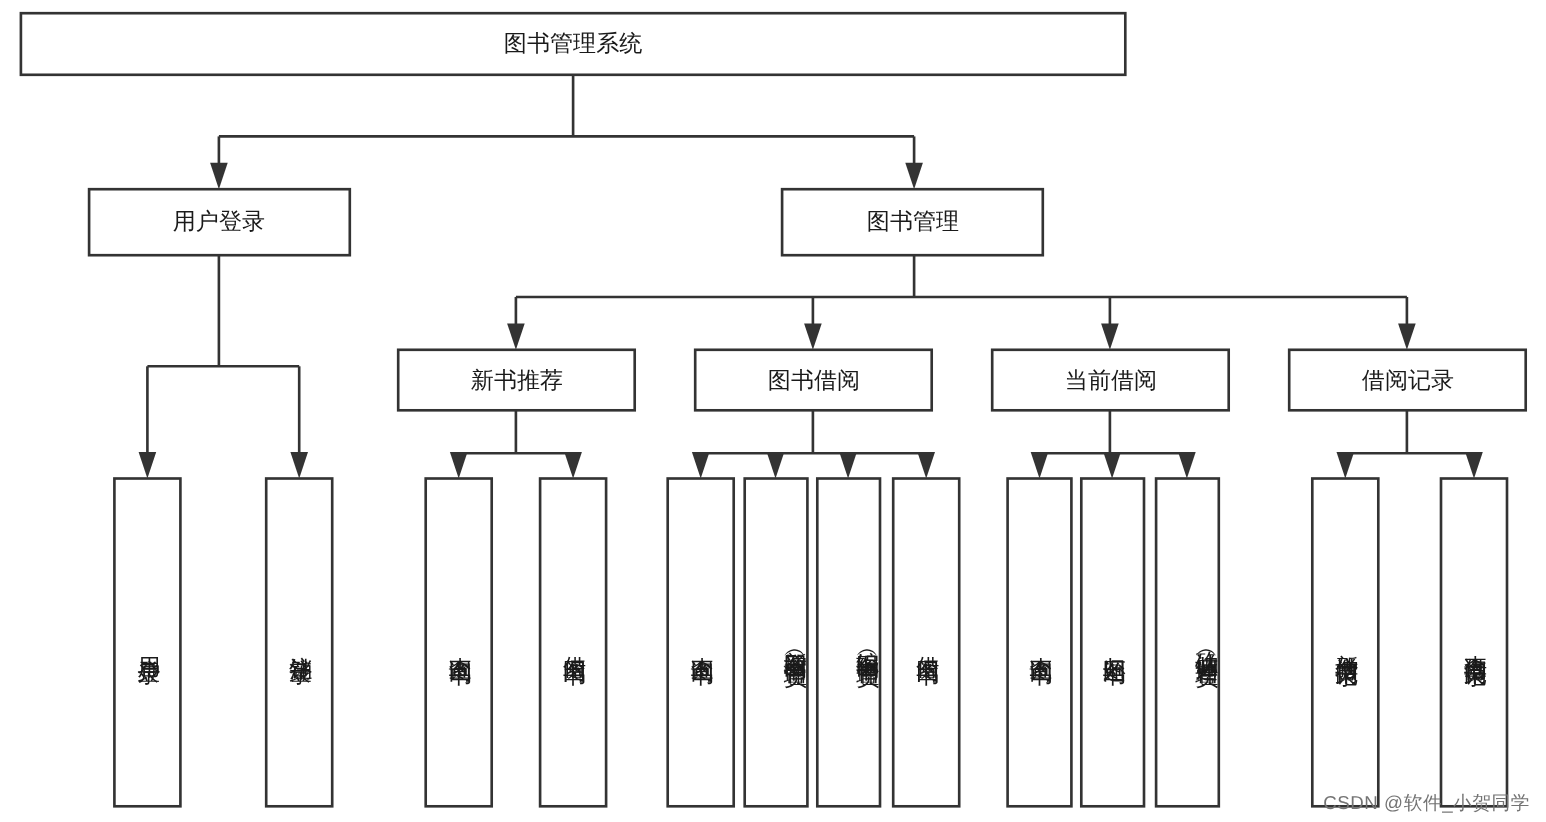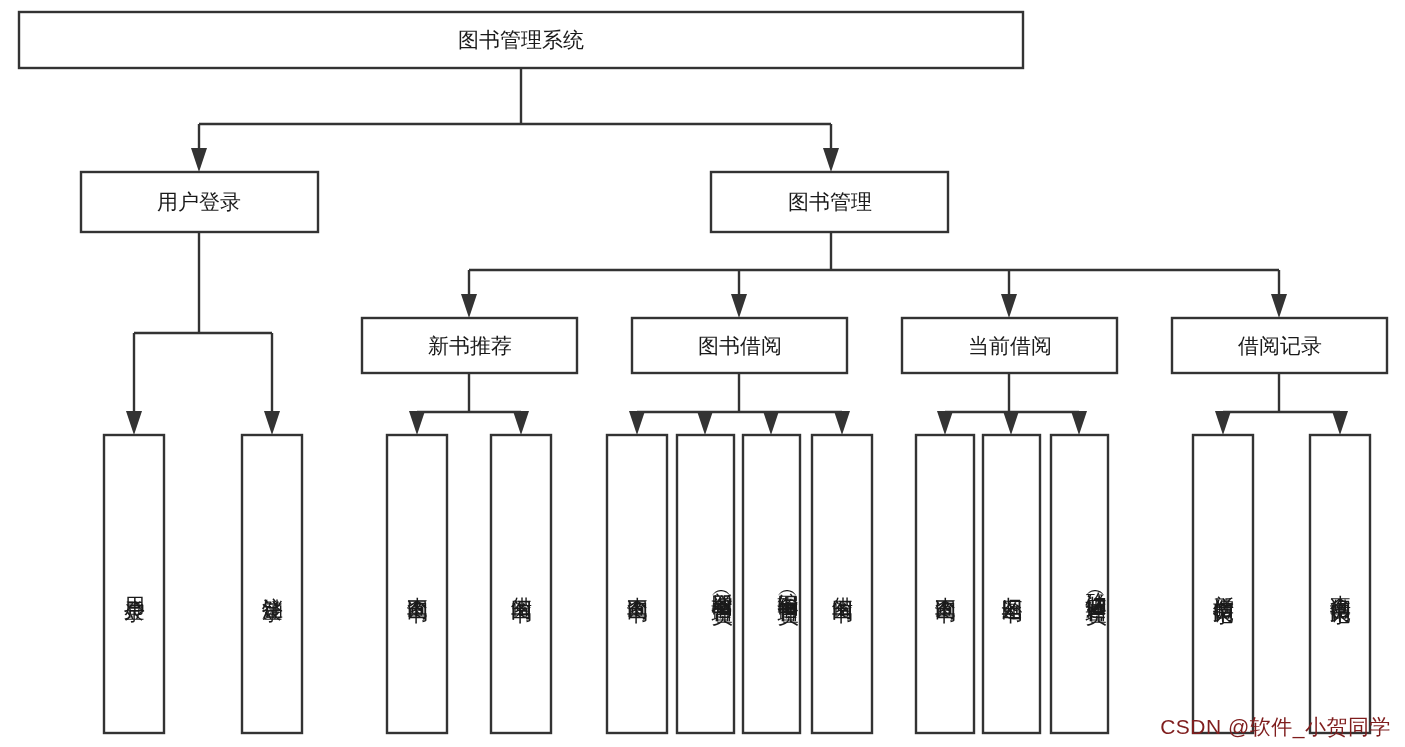--- a/index.html
+++ b/index.html
@@ -59,22 +59,22 @@
     letter-spacing: 2px;
     text-align: center;
     white-space: nowrap;
     pointer-events: none;
   }
   .watermark {
     position: absolute;
     right: 14px;
     bottom: 6px;
     font-family: "Liberation Sans", "DejaVu Sans", sans-serif;
-    font-size: 21px;
-    color: #7f1d1d;
+    font-size: 17px;
+    color: #737373;
     letter-spacing: 0.5px;
     white-space: nowrap;
   }
 </style>
 </head>
 <body>
 
 <div id="diagram-root">
 
   <svg class="flow" viewBox="0 0 1405 747">

